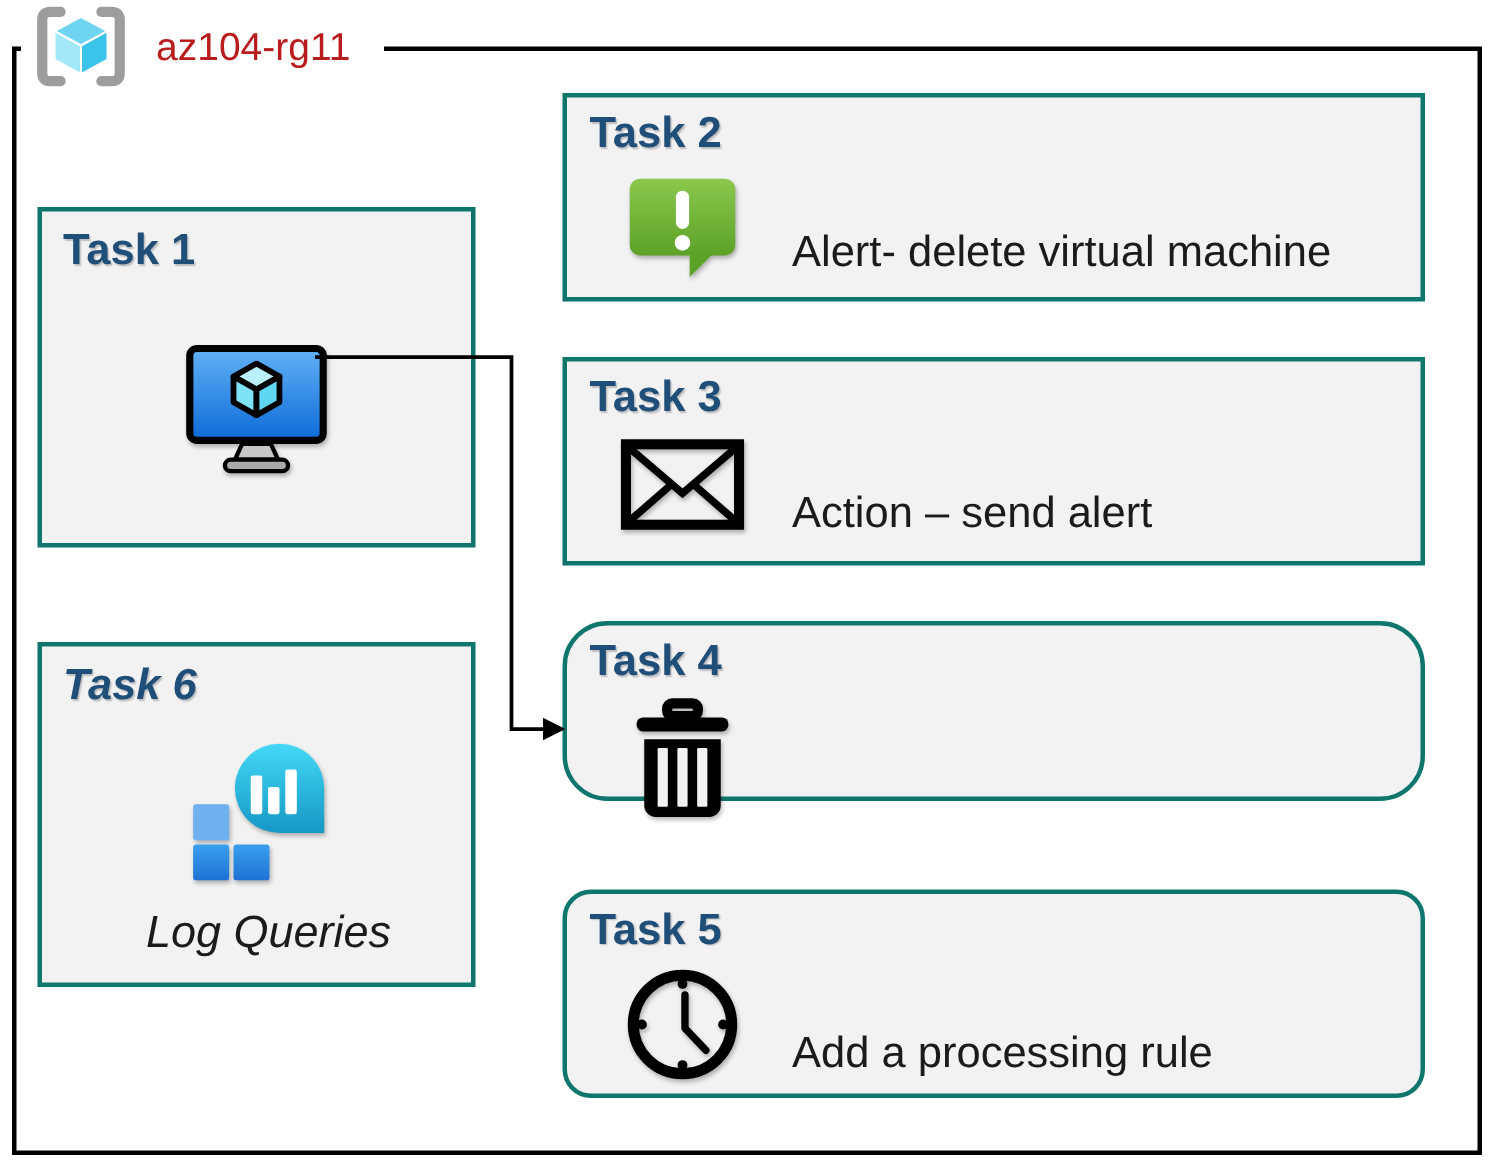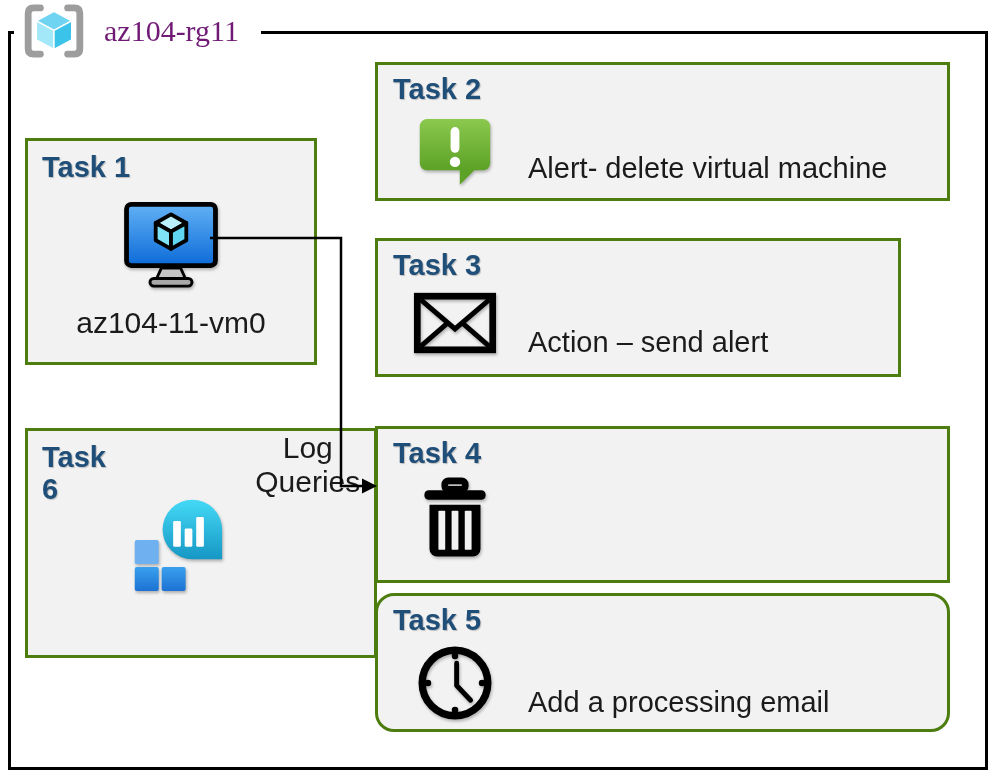--- a/index.html
+++ b/index.html
@@ -9,30 +9,30 @@
   }
   .outer-box{
     position:absolute;left:8px;top:31px;width:980px;height:739px;
     border:3px solid #000;box-sizing:border-box;background:#fff;
   }
   .rg-label{
     position:absolute;left:14px;top:1px;height:60px;z-index:6;
     background:#fff;display:flex;align-items:center;gap:16px;
     padding:0 22px 0 6px;
   }
-  .rg-name{font-size:30px;color:#701a75;white-space:nowrap;font-family:Liberation Serif, serif;}
+  .rg-name{font-size:26px;color:#b91c1c;white-space:nowrap;}
   .task-box{
-    position:absolute;background:#f2f2f2;border:3px solid #4d7c0f;
+    position:absolute;background:#f2f2f2;border:3px solid #0f766e;
     box-sizing:border-box;z-index:1;
   }
   .t1{left:25px;top:138px;width:292px;height:227px;display:flex;flex-direction:column;}
-  .t6{left:25px;top:428px;width:352px;height:230px;display:flex;flex-direction:row;}
+  .t6{left:25px;top:428px;width:292px;height:230px;display:flex;flex-direction:column;font-style:italic;}
   .t2{left:375px;top:62px;width:575px;height:139px;}
-  .t3{left:375px;top:238px;width:526px;height:139px;}
-  .t4{left:375px;top:426px;width:575px;height:157px;}
+  .t3{left:375px;top:238px;width:575px;height:139px;}
+  .t4{left:375px;top:414px;width:575px;height:120px;border-radius:30px;}
   .t5{left:375px;top:593px;width:575px;height:139px;border-radius:19px;}
   .title{
     font-weight:bold;font-size:29px;color:#1F4E79;line-height:1.1;
     text-shadow:1px 1px 1px rgba(0,0,0,0.22);
   }
   .rbox .title{margin:9px 0 0 15px;}
   .lbox .title{margin:11px 16px 0 14px;}
   .row{display:flex;align-items:center;margin:5px 0 0 34px;gap:30px;}
   .icon-wrap{width:86px;display:flex;justify-content:center;align-items:center;}
   .desc{font-size:29px;color:#1b1b1b;white-space:nowrap;margin-top:39px;}
@@ -73,21 +73,20 @@
           </linearGradient>
         </defs>
         <rect x="3.5" y="3.5" width="93" height="64" rx="5" fill="url(#vmg)" stroke="#000" stroke-width="5"></rect>
         <polygon points="50,14 66,23 50,32 34,23" fill="#b9f0fb" stroke="#000" stroke-width="4" stroke-linejoin="round"></polygon>
         <polygon points="34,23 50,32 50,50 34,41" fill="#7fe3f7" stroke="#000" stroke-width="4" stroke-linejoin="round"></polygon>
         <polygon points="66,23 50,32 50,50 66,41" fill="#5fd7f3" stroke="#000" stroke-width="4" stroke-linejoin="round"></polygon>
         <path d="M40,70 L60,70 L65,81 L35,81 Z" fill="#c6c6c6" stroke="#000" stroke-width="3"></path>
         <rect x="28" y="81" width="44" height="8" rx="4" fill="#a8a8a8" stroke="#000" stroke-width="3"></rect>
       </svg>
     </div>
-    <div class="caption">az104-11-vm0</div>
   </div>
 
   <div class="task-box lbox t6">
     <div class="title">Task 6</div>
     <div class="icon-area">
       <svg class="icon-svg" width="96" height="96" viewBox="0 0 100 100">
         <defs>
           <linearGradient id="lqteal" x1="0" y1="0" x2="0" y2="1">
             <stop offset="0" stop-color="#44d9f6"></stop>
               <stop offset="1" stop-color="#1697c4"></stop>
@@ -167,21 +166,21 @@
       <div class="icon-wrap">
         <svg class="icon-svg" width="82" height="82" viewBox="0 0 100 100">
           <circle cx="50" cy="50" r="40" fill="none" stroke="#000" stroke-width="9"></circle>
           <circle cx="50" cy="17" r="4" fill="#000"></circle>
           <circle cx="83" cy="50" r="4" fill="#000"></circle>
           <circle cx="50" cy="83" r="4" fill="#000"></circle>
           <circle cx="17" cy="50" r="4" fill="#000"></circle>
           <polyline points="52,26 52,53 69,71" fill="none" stroke="#000" stroke-width="6" stroke-linecap="round" stroke-linejoin="round"></polyline>
         </svg>
       </div>
-      <div class="desc">Add a processing email</div>
+      <div class="desc">Add a processing rule</div>
     </div>
   </div>
 
   <svg class="connector" width="992" height="774" viewBox="0 0 992 774">
     <polyline points="210,238 341,238 341,486 362,486" fill="none" stroke="#000" stroke-width="2.5"></polyline>
     <polygon points="362,478.5 377,486 362,493.5" fill="#000"></polygon>
   </svg>
 
 </div>
 

